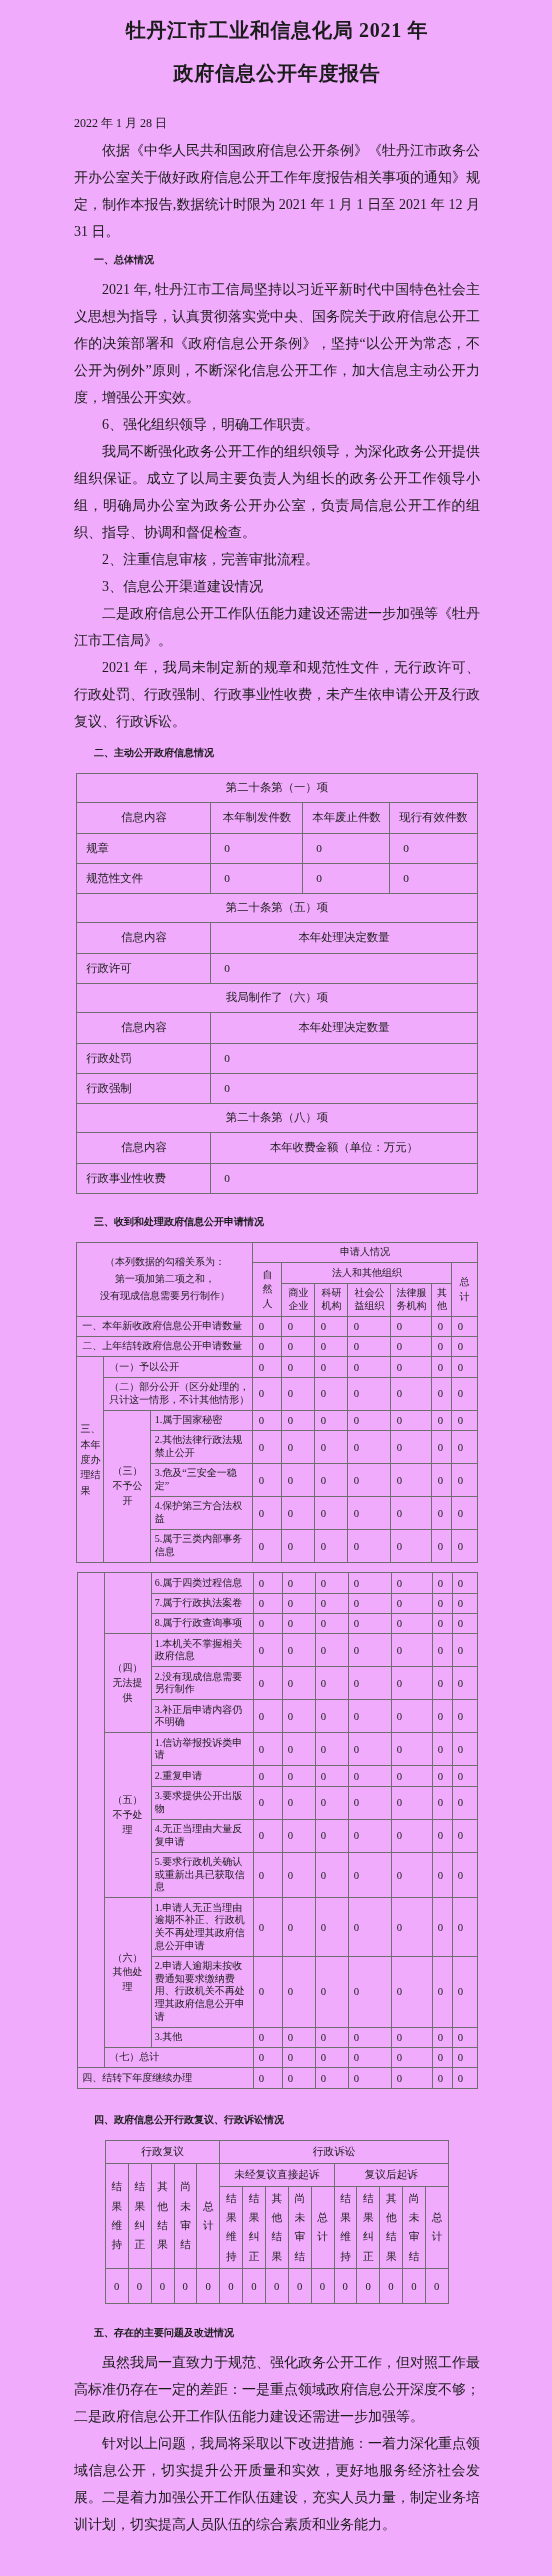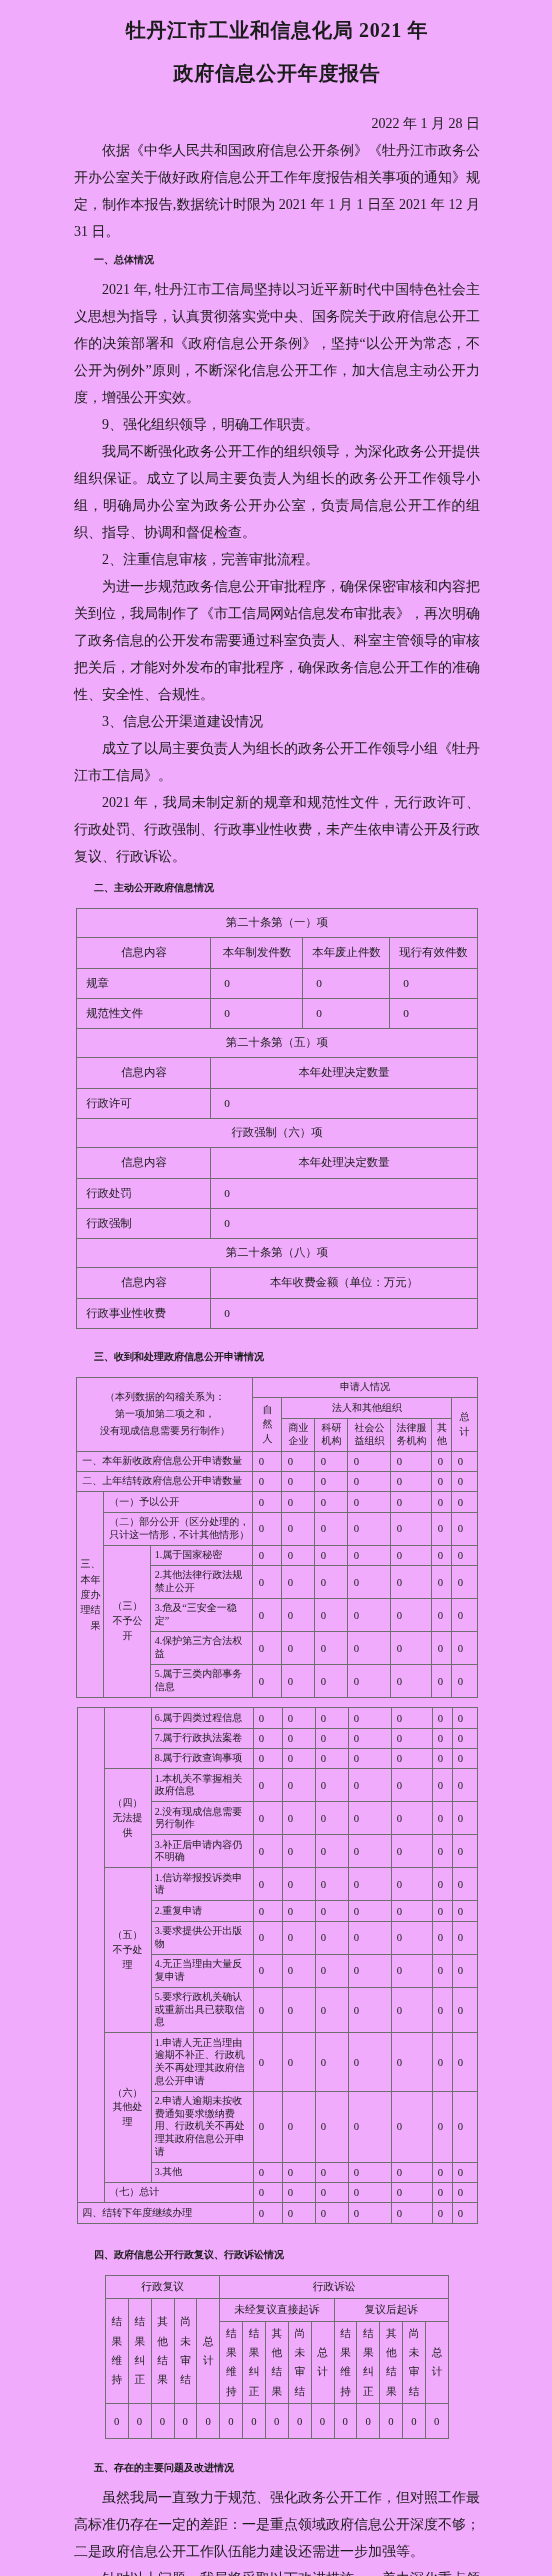--- a/index.html
+++ b/index.html
@@ -1,20 +1,20 @@
 <!DOCTYPE html>
 <html style="font-size:10.7px"><head>
 <meta charset="utf-8">
 <style>
   html,body { margin:0; padding:0; background:#ffffff; }
   body { width:552px; color:#1b1b1b; font-family:"Liberation Serif","DejaVu Serif",serif; }
   .page { box-sizing:border-box; width:552px; height:2576px; overflow:hidden; padding:9.4px 72px 0 74px; background:#f0abfc; }
 
   .doc-title { font-size:20px; font-weight:bold; text-align:center; line-height:43px; letter-spacing:0.7px; }
-  .doc-date { font-size:14px; text-align:right; line-height:27px; margin-top:14.7px; }
+  .doc-date { font-size:12px; text-align:left; line-height:27px; margin-top:14.7px; }
 
   .para { font-size:14px; line-height:27px; text-align:justify; text-indent:2em; margin:0; }
   .heading { font-size:10px; font-weight:bold; line-height:31px; text-indent:2em; margin:0;
              font-family:Liberation Mono, monospace; }
   .mt-s2 { margin-top:2.7px; }
   .mt-s3 { margin-top:13.4px; }
   .mt-s4 { margin-top:16px; }
   .mt-s5 { margin-top:13.4px; }
 
   table { border-collapse:collapse; table-layout:fixed; margin:4px auto 0 auto; }
@@ -32,21 +32,21 @@
   .t2 { width:400px; font-size:10px; line-height:12.7px; }
   .t2 td { padding:3.3px 2.7px; }
   .t2 .note { text-align:center; font-size:10px; line-height:16.7px; }
   .t2 .ch { text-align:center; }
   .t2 .vcell { text-align:center; }
   .t2 .vt1 { width:10.7px; word-break:break-all; margin:0 auto; line-height:14.7px; }
   .t2 .orgc { text-align:center; padding:3.3px 4px; word-break:break-all; }
   .t2 .lbl { text-align:left; padding-left:4.7px; }
   .t2 .item { text-align:left; padding-left:3.3px; word-break:break-all; }
   .t2 .z { text-align:left; padding-left:5.3px; font-size:10.7px; }
-  .t2 .vlab { text-align:right; padding:2.7px 1.3px; }
+  .t2 .vlab { text-align:left; padding:2.7px 1.3px; }
   .t2 .vlab-in { width:20px; word-break:break-all; margin:0 auto; line-height:15.4px; }
   .t2 .cat { text-align:center; padding:2.7px 1.3px; }
   .t2 .cat-in { width:30px; word-break:break-all; margin:0 auto; line-height:14.7px; }
   .t2b { margin-top:9.4px; }
 
   
   .t3 { width:344px; font-size:10.7px; }
   .t3 td { padding:2px 1.3px; text-align:center; }
   .t3 .grp { height:23px; }
   .t3 .vh { vertical-align:middle;text-align:right; }
@@ -62,26 +62,25 @@
     <div>牡丹江市工业和信息化局 2021 年</div>
     <div>政府信息公开年度报告</div>
   </div>
 
   <div class="doc-date">2022 年 1 月 28 日</div>
 
   <p class="para">依据《中华人民共和国政府信息公开条例》《牡丹江市政务公开办公室关于做好政府信息公开工作年度报告相关事项的通知》规定，制作本报告,数据统计时限为 2021 年 1 月 1 日至 2021 年 12 月 31 日。</p>
 
   <h2 class="heading">一、总体情况</h2>
   <p class="para">2021 年, 牡丹江市工信局坚持以习近平新时代中国特色社会主义思想为指导，认真贯彻落实党中央、国务院关于政府信息公开工作的决策部署和《政府信息公开条例》，坚持“以公开为常态，不公开为例外”原则，不断深化信息公开工作，加大信息主动公开力度，增强公开实效。</p>
-  <p class="para">9、强化组织领导，明确工作职责。</p>
+  <p class="para">6、强化组织领导，明确工作职责。</p>
   <p class="para">我局不断强化政务公开工作的组织领导，为深化政务公开提供组织保证。成立了以局主要负责人为组长的政务公开工作领导小组，明确局办公室为政务公开办公室，负责局信息公开工作的组织、指导、协调和督促检查。</p>
   <p class="para">2、注重信息审核，完善审批流程。</p>
-  <p class="para">为进一步规范政务信息公开审批程序，确保保密审核和内容把关到位，我局制作了《市工信局网站信息发布审批表》，再次明确了政务信息的公开发布需要通过科室负责人、科室主管领导的审核把关后，才能对外发布的审批程序，确保政务信息公开工作的准确性、安全性、合规性。</p>
   <p class="para">3、信息公开渠道建设情况</p>
-  <p class="para">成立了以局主要负责人为组长的政务公开工作领导小组《牡丹江市工信局》。</p>
+  <p class="para">二是政府信息公开工作队伍能力建设还需进一步加强等《牡丹江市工信局》。</p>
   <p class="para">2021 年，我局未制定新的规章和规范性文件，无行政许可、行政处罚、行政强制、行政事业性收费，未产生依申请公开及行政复议、行政诉讼。</p>
 
   <h2 class="heading mt-s2">二、主动公开政府信息情况</h2>
 
   <table class="t1">
     <colgroup>
         <col style="width:134px">
         <col style="width:92px">
         <col style="width:87px">
         <col style="width:87px">
@@ -113,21 +112,21 @@
         </tr>
     <tr>
       <td class="hcell">信息内容</td>
       <td class="hcell" colspan="3">本年处理决定数量</td>
     </tr>
     <tr>
       <td class="lbl">行政许可</td>
       <td class="z" colspan="3">0</td>
     </tr>
     <tr>
-          <td class="sect" colspan="4">行政强制（六）项</td>
+          <td class="sect" colspan="4">我局制作了（六）项</td>
         </tr>
     <tr>
       <td class="hcell">信息内容</td>
       <td class="hcell" colspan="3">本年处理决定数量</td>
     </tr>
     <tr>
       <td class="lbl">行政处罚</td>
       <td class="z" colspan="3">0</td>
     </tr>
     <tr>

